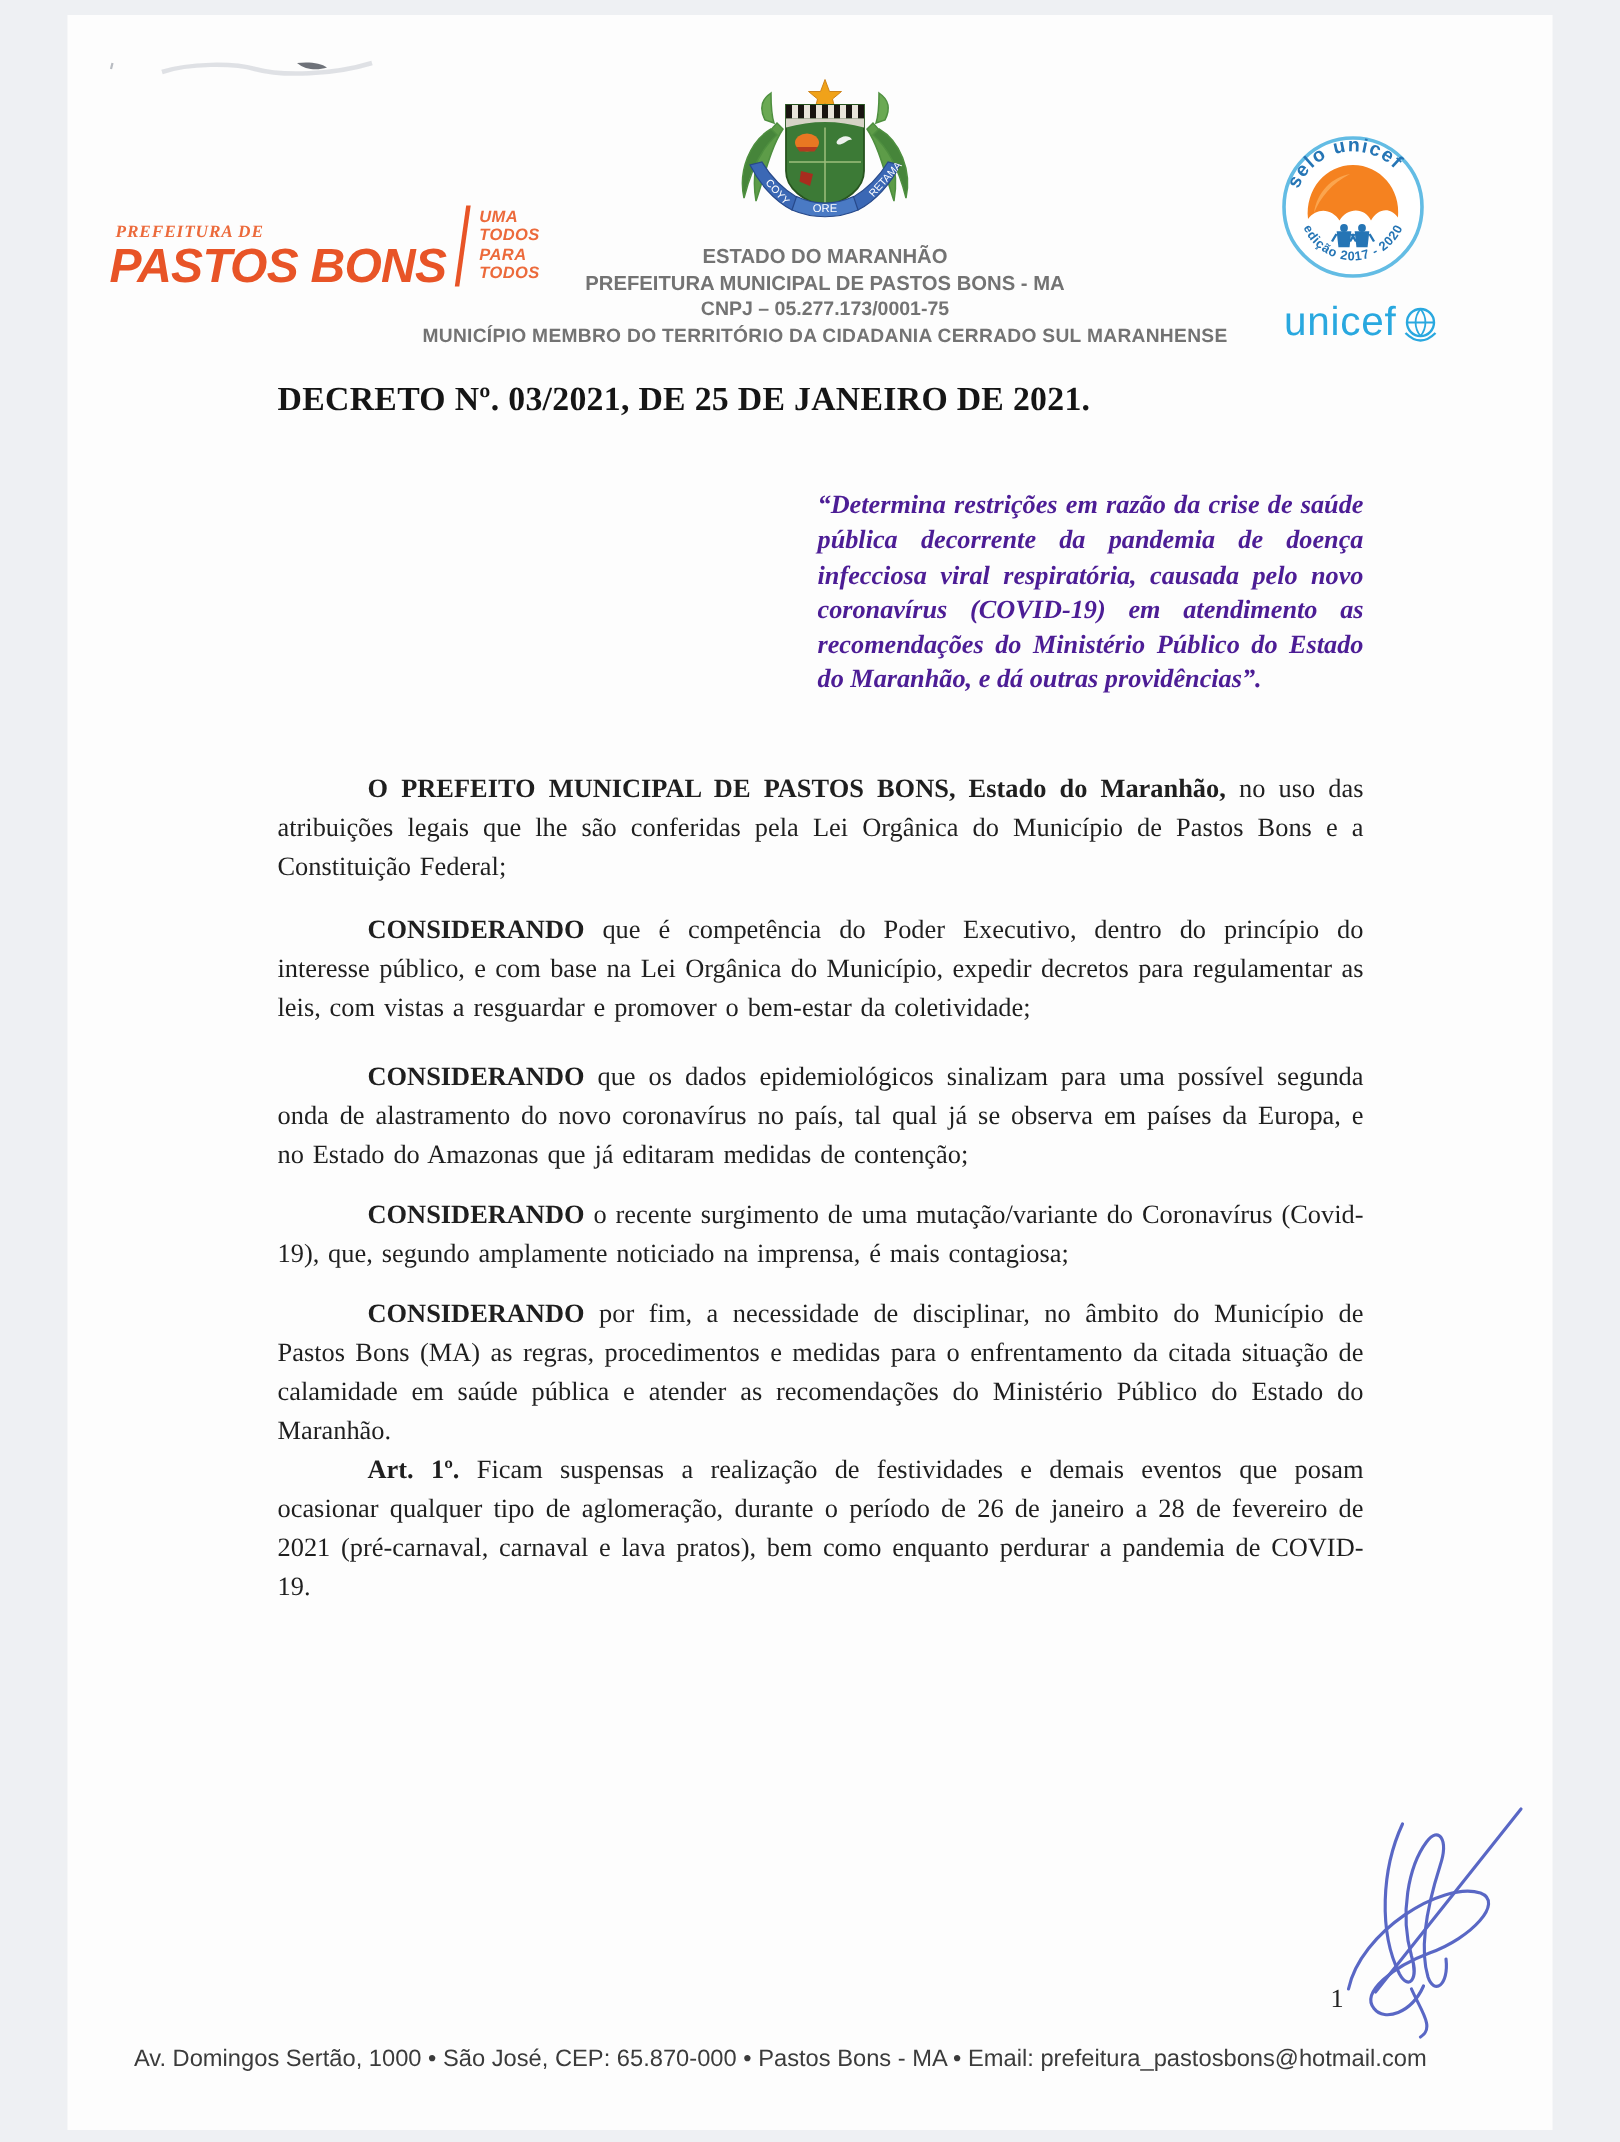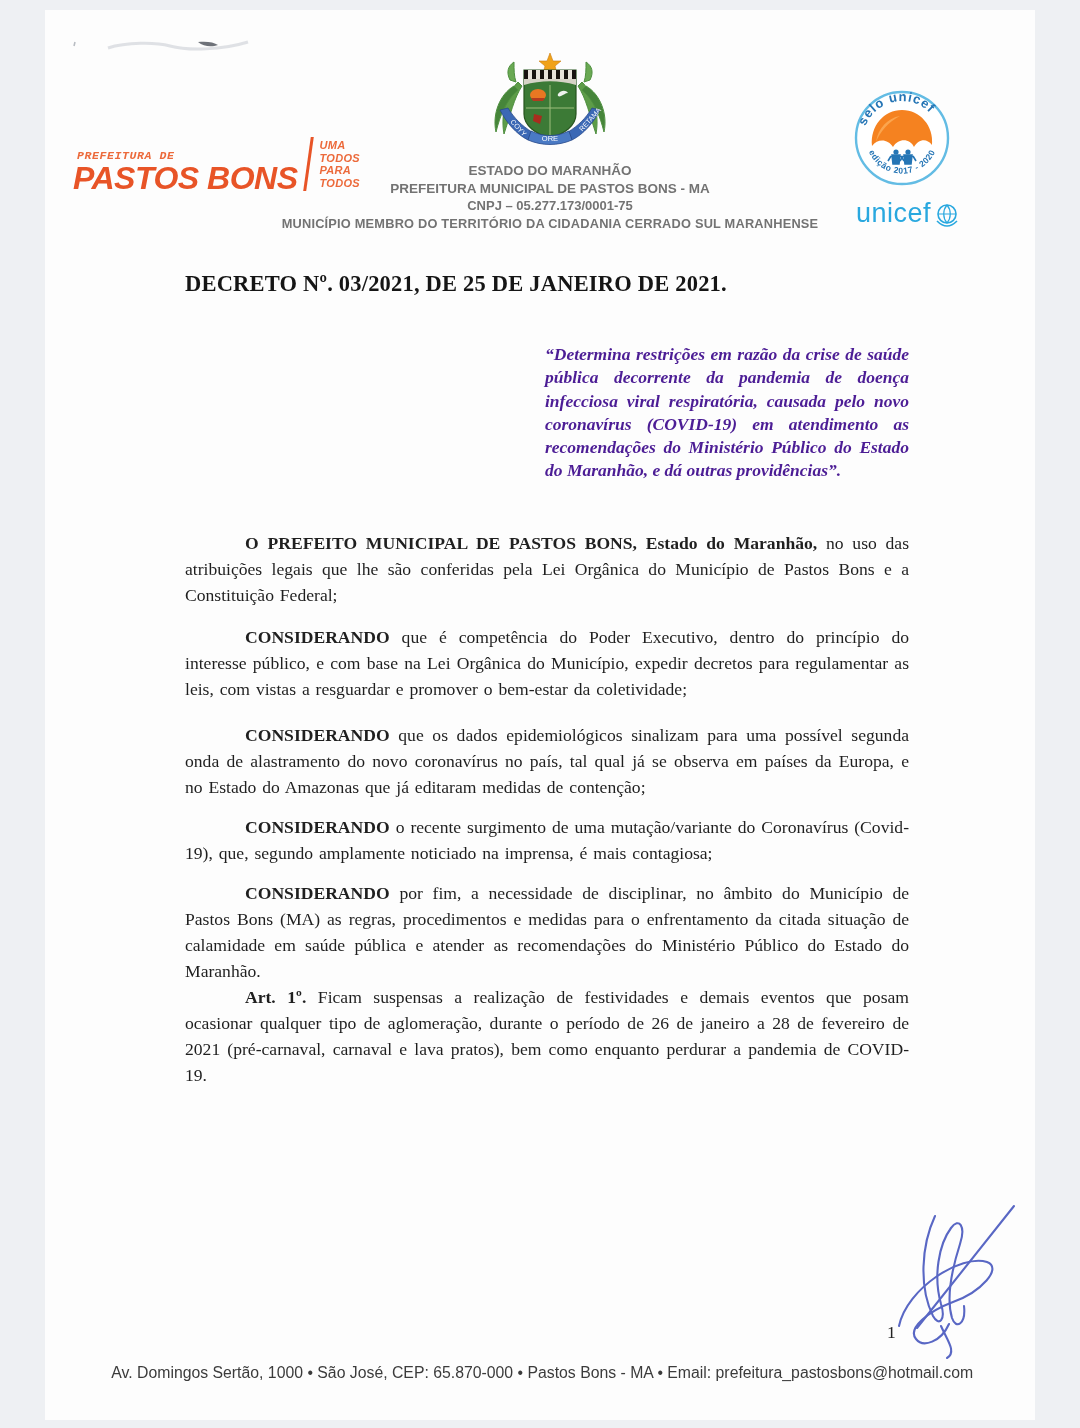--- a/index.html
+++ b/index.html
@@ -12,21 +12,21 @@
   }
   .page{
     position:absolute;left:45px;top:10px;width:990px;height:1410px;
     background:#fdfdfd;
   }
   
   .smudge{position:absolute;left:25px;top:20px;}
   .logo{position:absolute;left:28px;top:120px;display:flex;align-items:center;}
   .logo-text-col{display:flex;flex-direction:column;}
   .logo-pre{
-    font-family:Liberation Mono, monospace;font-style:italic;font-weight:bold;
+    font-family:Liberation Serif, serif;font-style:italic;font-weight:bold;
     font-size:11.5px;color:#ec6a3b;letter-spacing:.6px;margin-left:4px;margin-top:19px;
   }
   .logo-title{
     font-family:"Liberation Sans",sans-serif;font-style:italic;font-weight:900;
     font-size:32px;color:#e85427;letter-spacing:-.5px;line-height:32px;
   }
   .logo-divider{width:3px;height:54px;background:#e85427;margin:4px 9px 0 10px;transform:skewX(-8deg);}
   .logo-tagline{
     font-family:"Liberation Sans",sans-serif;font-style:italic;font-weight:bold;
     font-size:11px;line-height:12.5px;color:#ec6a3b;margin-top:4px;letter-spacing:.3px;
@@ -39,21 +39,21 @@
   .org-line{font-size:13.5px;line-height:17.5px;white-space:nowrap;}
   .org-line:nth-child(3){font-size:13px;}
   .org-line:nth-child(4){font-size:12.8px;letter-spacing:.2px;}
   .unicef{position:absolute;left:805px;top:78px;width:170px;}
   .unicef-wordmark-row{display:flex;align-items:center;margin:6px 0 0 6px;}
   .unicef-wordmark{
     font-family:"Liberation Sans",sans-serif;font-size:27px;font-weight:500;
     color:#29a8df;letter-spacing:.5px;
   }
   
-  .content{position:absolute;left:140px;top:261px;width:724px;}
+  .content{position:absolute;left:140px;top:243px;width:724px;}
   .doc-title{
     font-size:22.5px;font-weight:bold;margin:0 0 46px 0;color:#151515;letter-spacing:.2px;
     white-space:nowrap;
   }
   .epigraph{
     margin:0 0 47px 360px;width:364px;
     font-weight:bold;font-style:italic;font-size:17.5px;line-height:23.3px;
     text-align:justify;color:#4c1d95;
   }
   p.body-par{
@@ -63,21 +63,21 @@
   .kw{font-weight:bold;}
   .decreta{
     text-align:center;font-size:24.5px;font-weight:bold;letter-spacing:.5px;
     margin:34px 0 24px 0;color:#151515;
   }
   
   .signature{position:absolute;left:838px;top:1192px;}
   .page-number{position:absolute;left:842px;top:1312px;font-size:17.5px;color:#222;}
   .footer{
     position:absolute;left:0;bottom:38px;width:96%;text-align:center;
-    font-family:"Liberation Sans",sans-serif;font-size:15.8px;color:#3b3b3b;padding-left:22px;
+    font-family:"Liberation Sans",sans-serif;font-size:15.8px;color:#3b3b3b;
   }
 </style>
 </head>
 <body>
 
 <div class="page">
 
   <svg class="smudge" width="200" height="34" viewBox="0 0 200 34">
     <path d="M4,16 l1,-4" stroke="#9aa0a8" stroke-width="1.5" fill="none" opacity=".7"></path>
     <path d="M38,18 c18,-6 48,-6 62,-2 c18,5 52,4 78,-4" stroke="#c6cbd2" stroke-width="3" fill="none" opacity=".55"></path>

